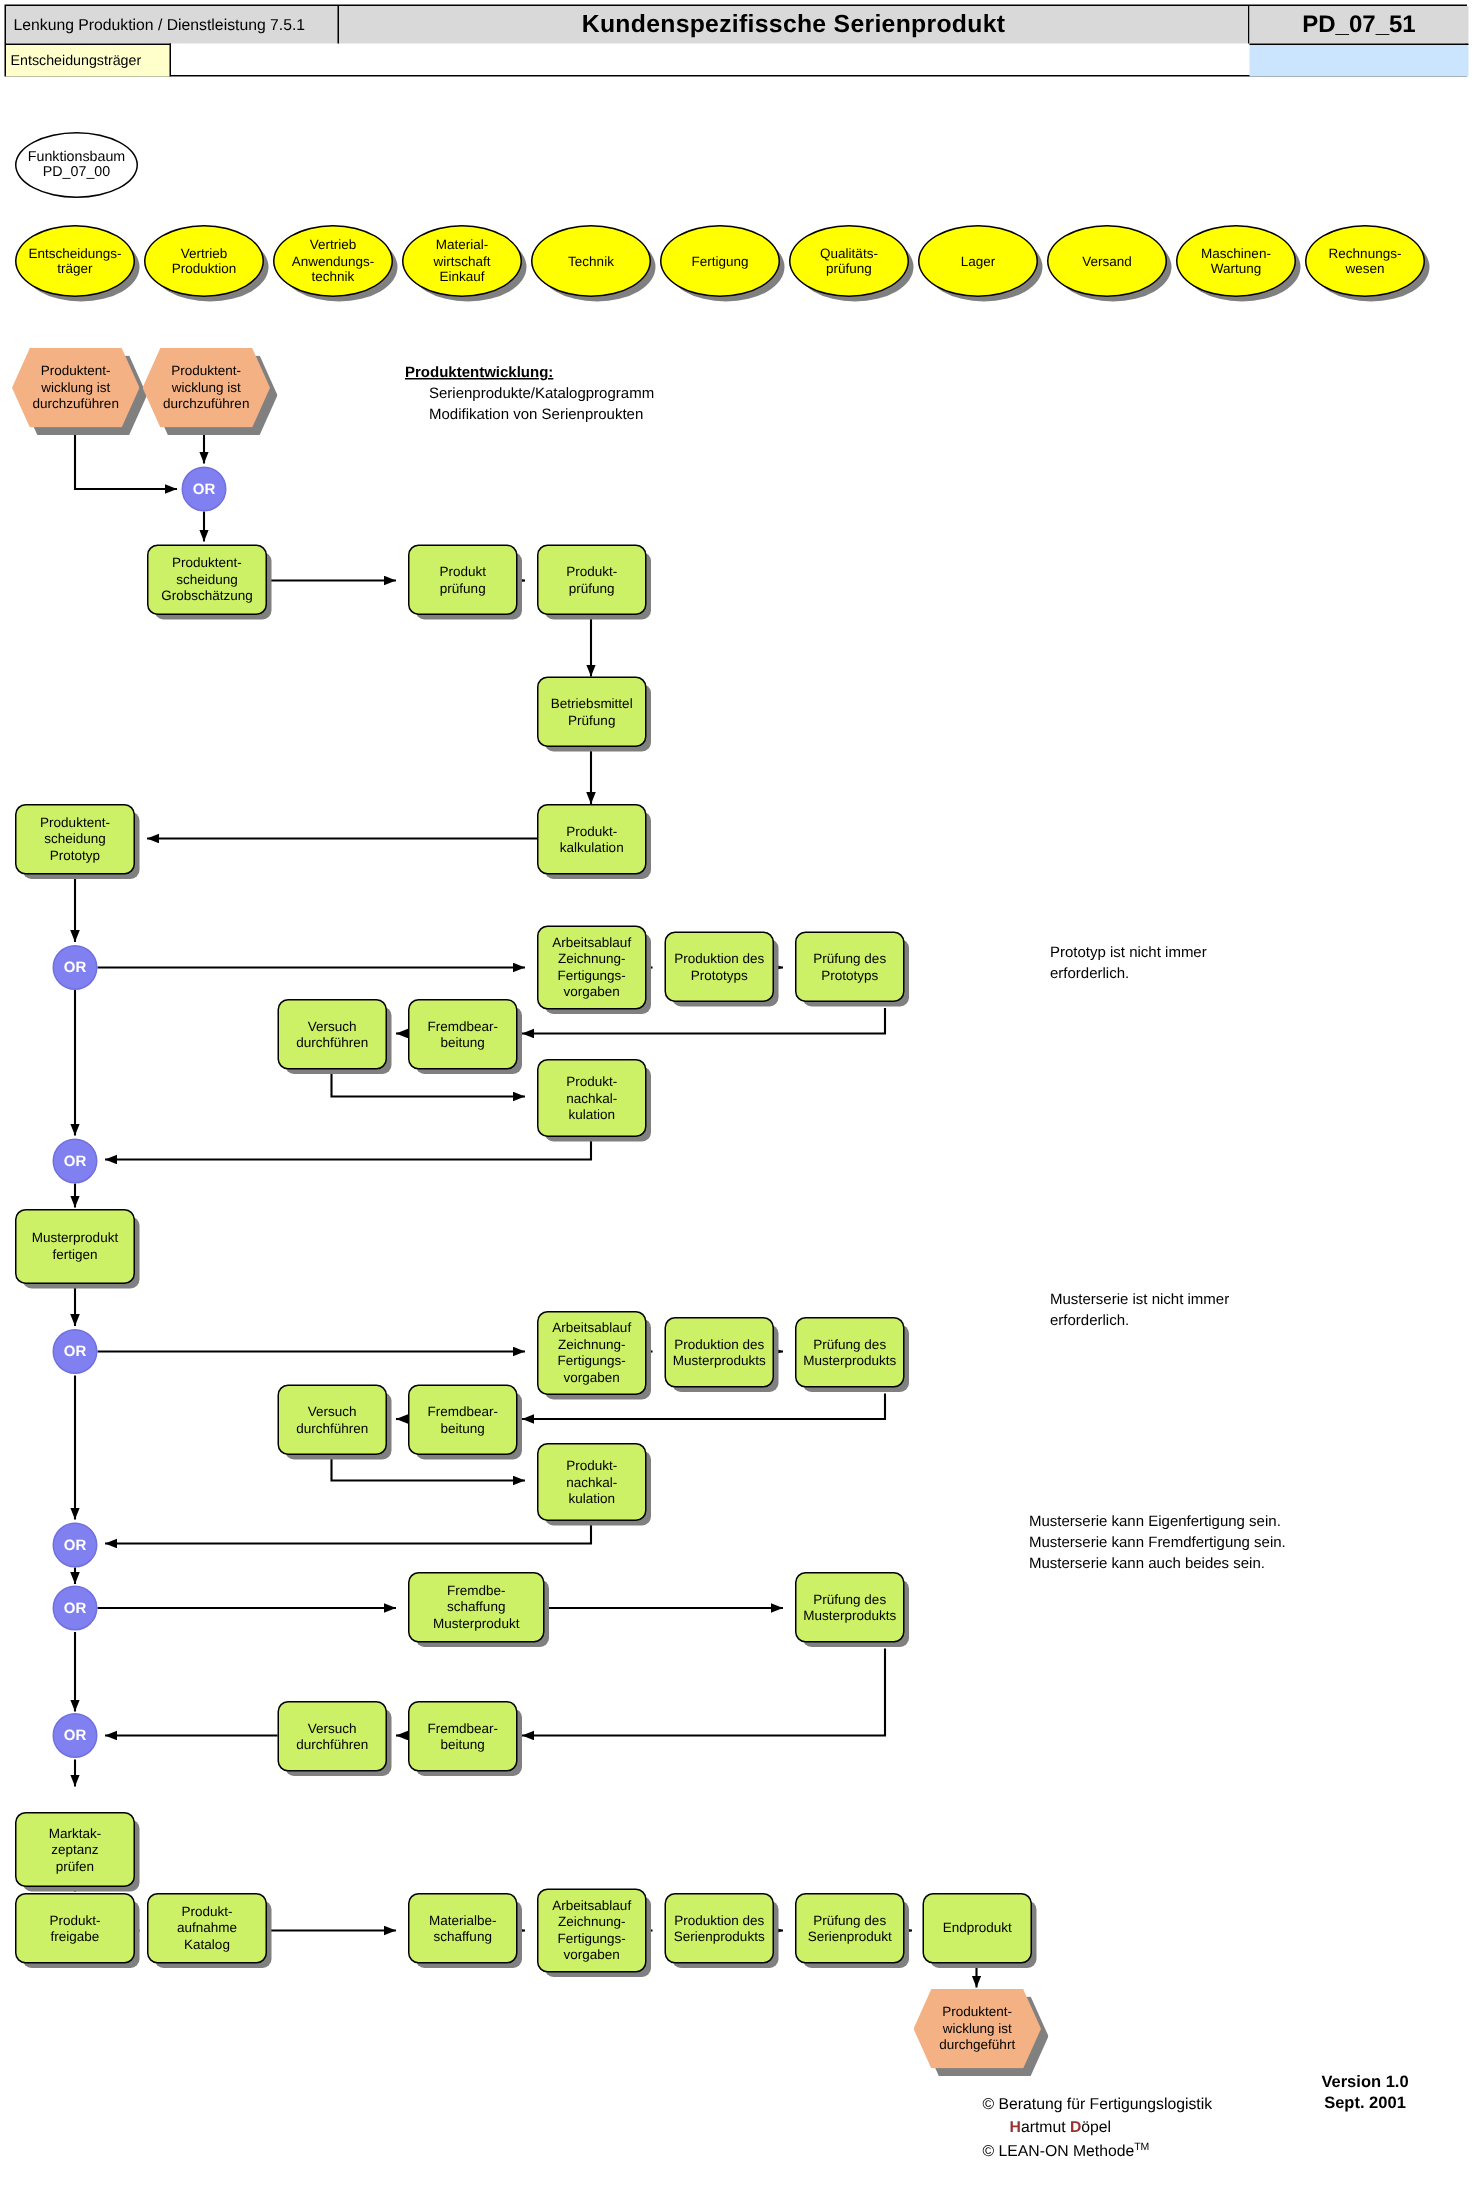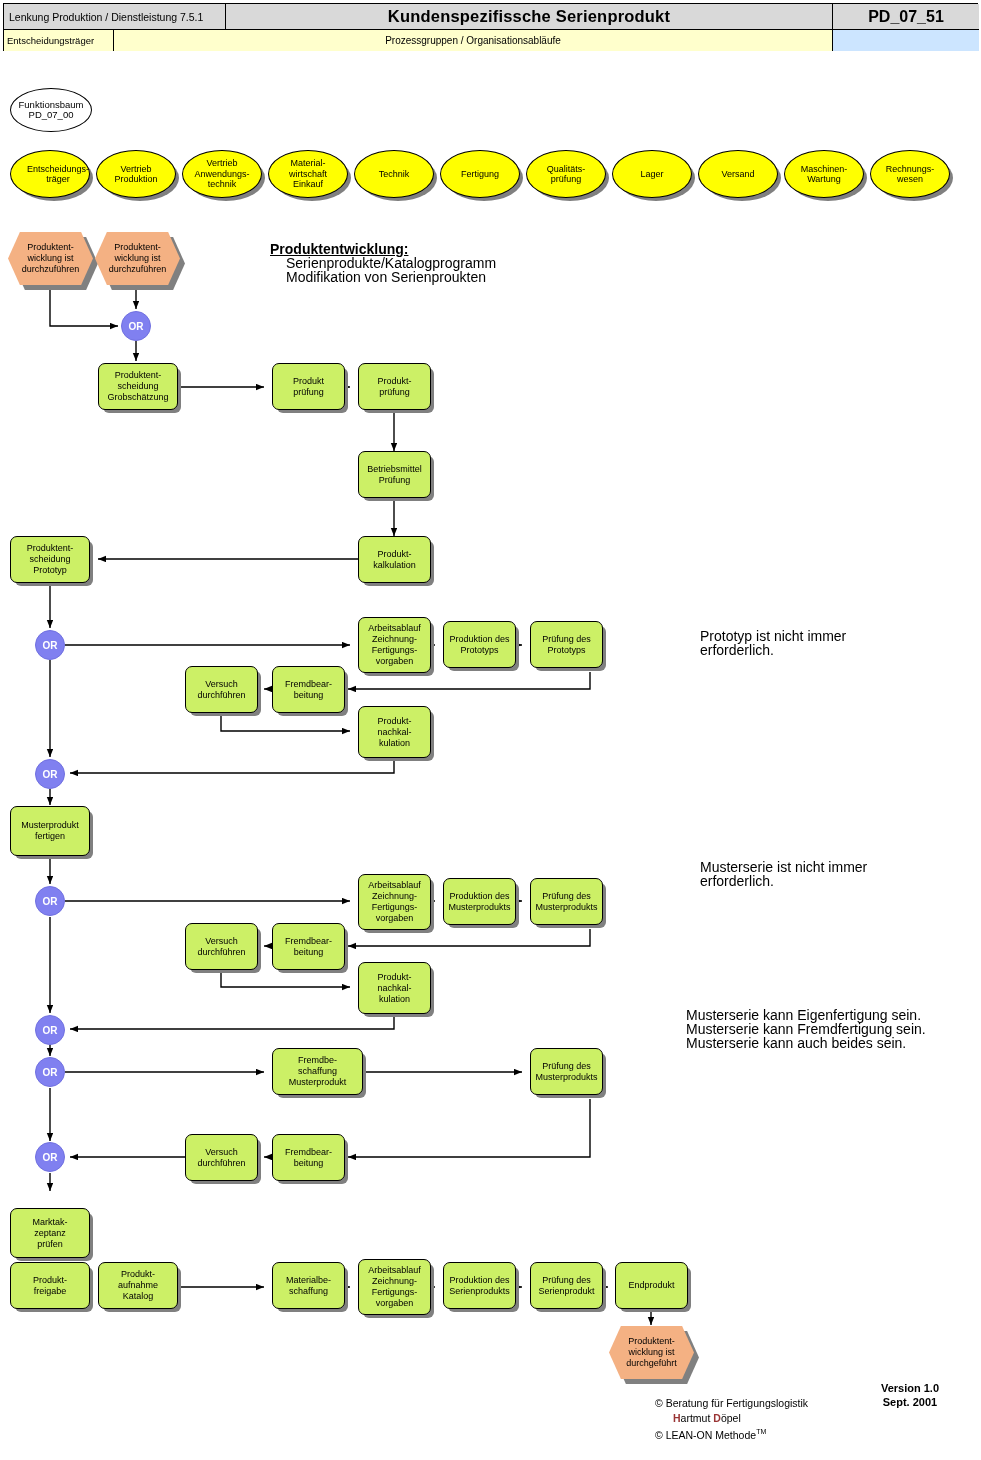--- a/index.html
+++ b/index.html
@@ -47,21 +47,21 @@
         clip-path:polygon(14% 0,86% 0,100% 50%,86% 100%,14% 100%,0 50%);
         display:flex;align-items:center;justify-content:center;text-align:center;
         font-size:9px;line-height:11px;color:#000;}
 
   
   .orc{position:absolute;width:30px;height:30px;border-radius:50%;background:#8080f0;
        border:1px solid #7070e0;display:flex;align-items:center;justify-content:center;
        color:#ffffff;font-size:10px;font-weight:bold;box-sizing:border-box;}
 
   
-  .note{position:absolute;font-size:14px;line-height:14px;color:#000;white-space:pre-line;}
+  .note{position:absolute;font-size:10px;line-height:14px;color:#000;white-space:pre-line;}
   .note.b{font-weight:bold;text-decoration:underline;}
 
   
   .foot{position:absolute;font-size:10.5px;line-height:14.5px;color:#000;}
   .foot .dark{color:#993333;font-weight:bold;}
   .foot .blue{color:#0000cc;font-weight:bold;}
   .ver{position:absolute;font-size:11px;line-height:14px;font-weight:bold;text-align:center;}
 
   svg.edges{position:absolute;left:0;top:0;width:981px;height:1460px;pointer-events:none;}
 </style>
@@ -71,21 +71,20 @@
 <div id="page">
 
   <div class="hdr">
     <div class="hdr-row1">
       <div class="hcell h-gray h-doc">Lenkung Produktion / Dienstleistung  7.5.1</div>
       <div class="hcell h-gray h-title">Kundenspezifissche Serienprodukt</div>
       <div class="hcell h-gray h-code last">PD_07_51</div>
     </div>
     <div class="hdr-row2">
       <div class="hcell h-yellow h-ent">Entscheidungsträger</div>
-      <div class="hcell h-yellow h-proc">Prozessgruppen / Organisationsabläufe</div>
       <div class="hcell h-blue h-empty last"></div>
     </div>
   </div>
 
   <svg class="edges" viewBox="0 0 981 1460">
     <defs>
       <marker id="ah" markerWidth="9" markerHeight="9" refX="8" refY="3.2" orient="auto" markerUnits="userSpaceOnUse">
         <path d="M0,0 L8,3.2 L0,6.4 z" fill="#000"></path>
       </marker>
     </defs>
@@ -180,21 +179,21 @@
 
       <path d="M651,1311 L651,1325" marker-end="url(#ah)"></path>
     </g>
   </svg>
 
   <div class="ellipse plain" style="left:10px;top:88px;width:82px;height:44px;flex-direction:column;">
     <span>Funktionsbaum</span>
     <span>PD_07_00</span>
   </div>
 
-  <div class="ellipse" style="left:10px;top:150px;width:80px;height:48px;justify-content:flex-end;">
+  <div class="ellipse" style="left:10px;top:150px;width:80px;height:48px;">
       <span style="white-space:pre-line">Entscheidungs-
 träger</span>
     </div>
   <div class="ellipse" style="left:96px;top:150px;width:80px;height:48px;">
       <span style="white-space:pre-line">Vertrieb
 Produktion</span>
     </div>
   <div class="ellipse" style="left:182px;top:150px;width:80px;height:48px;">
       <span style="white-space:pre-line">Vertrieb
 Anwendungs-

